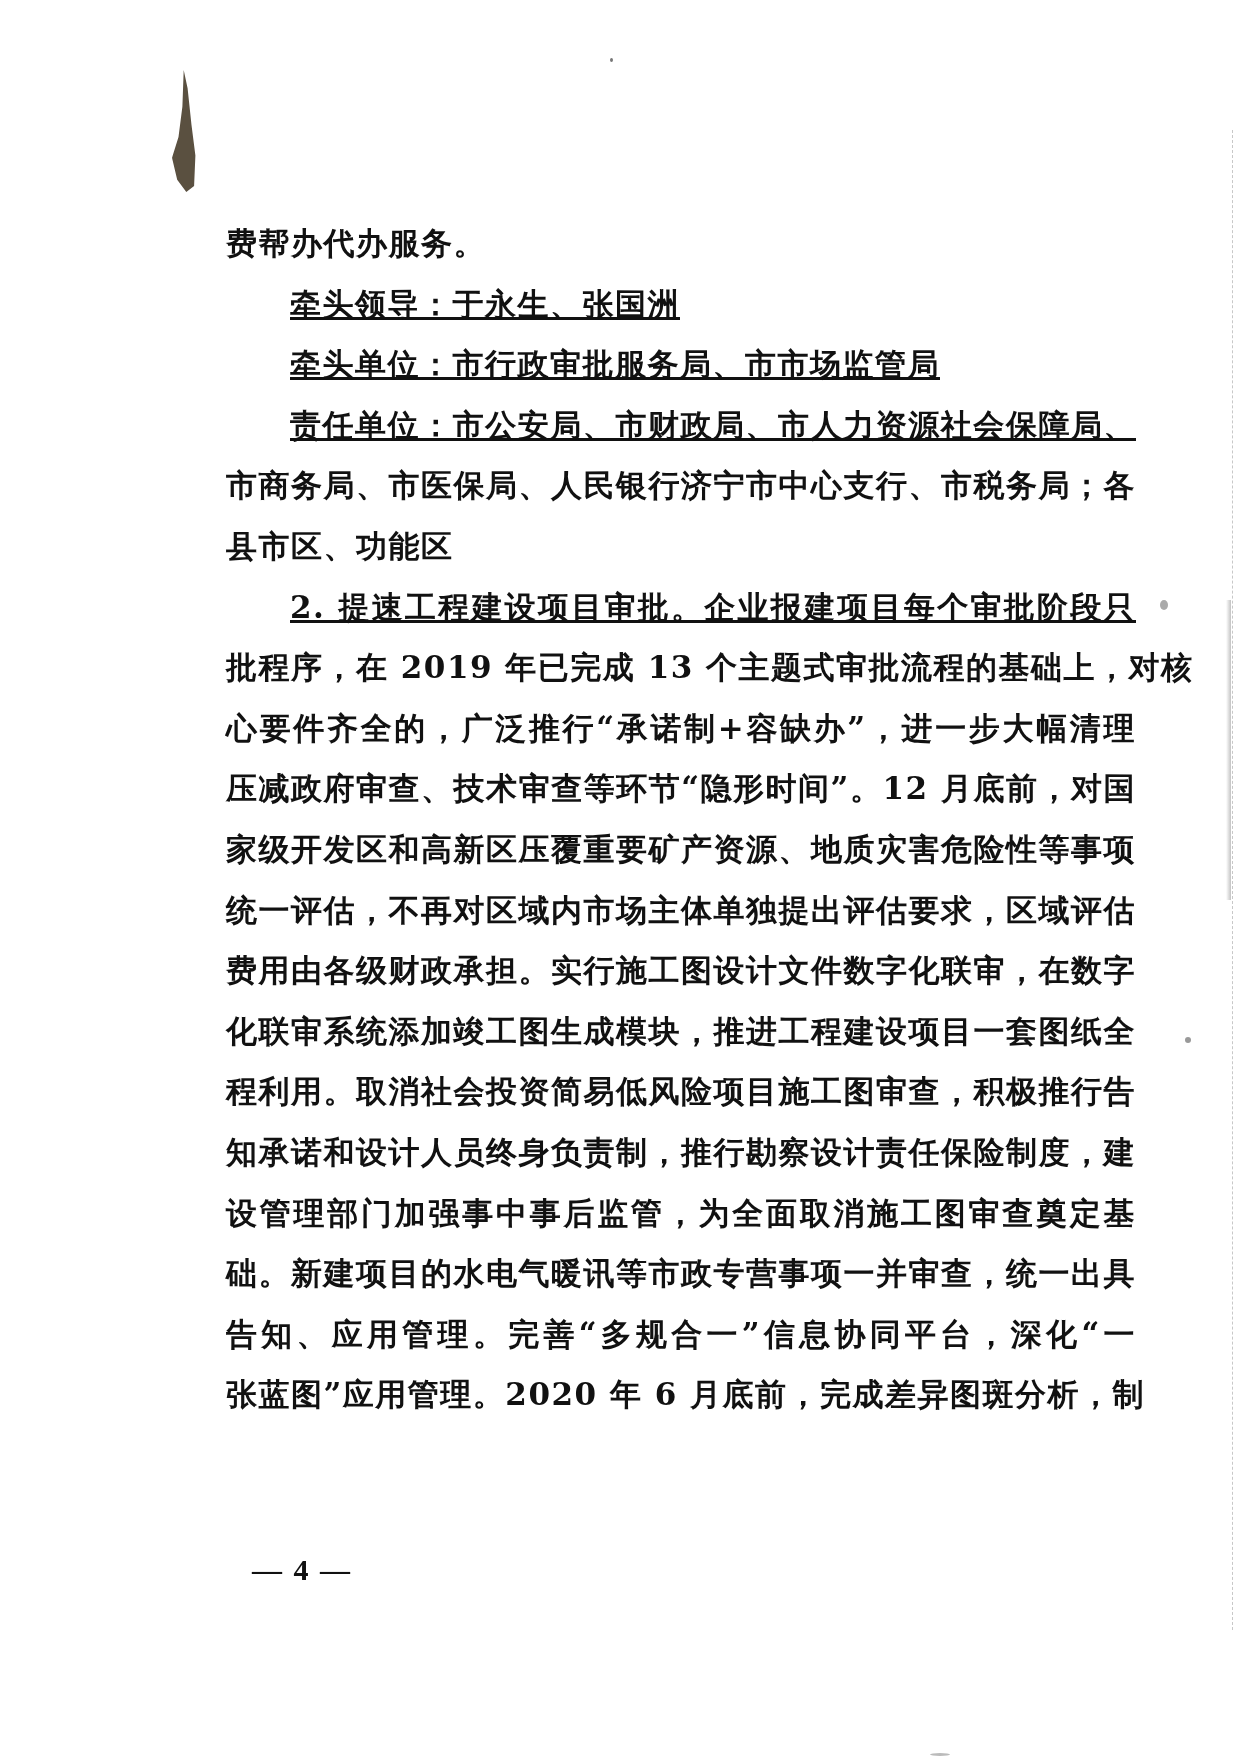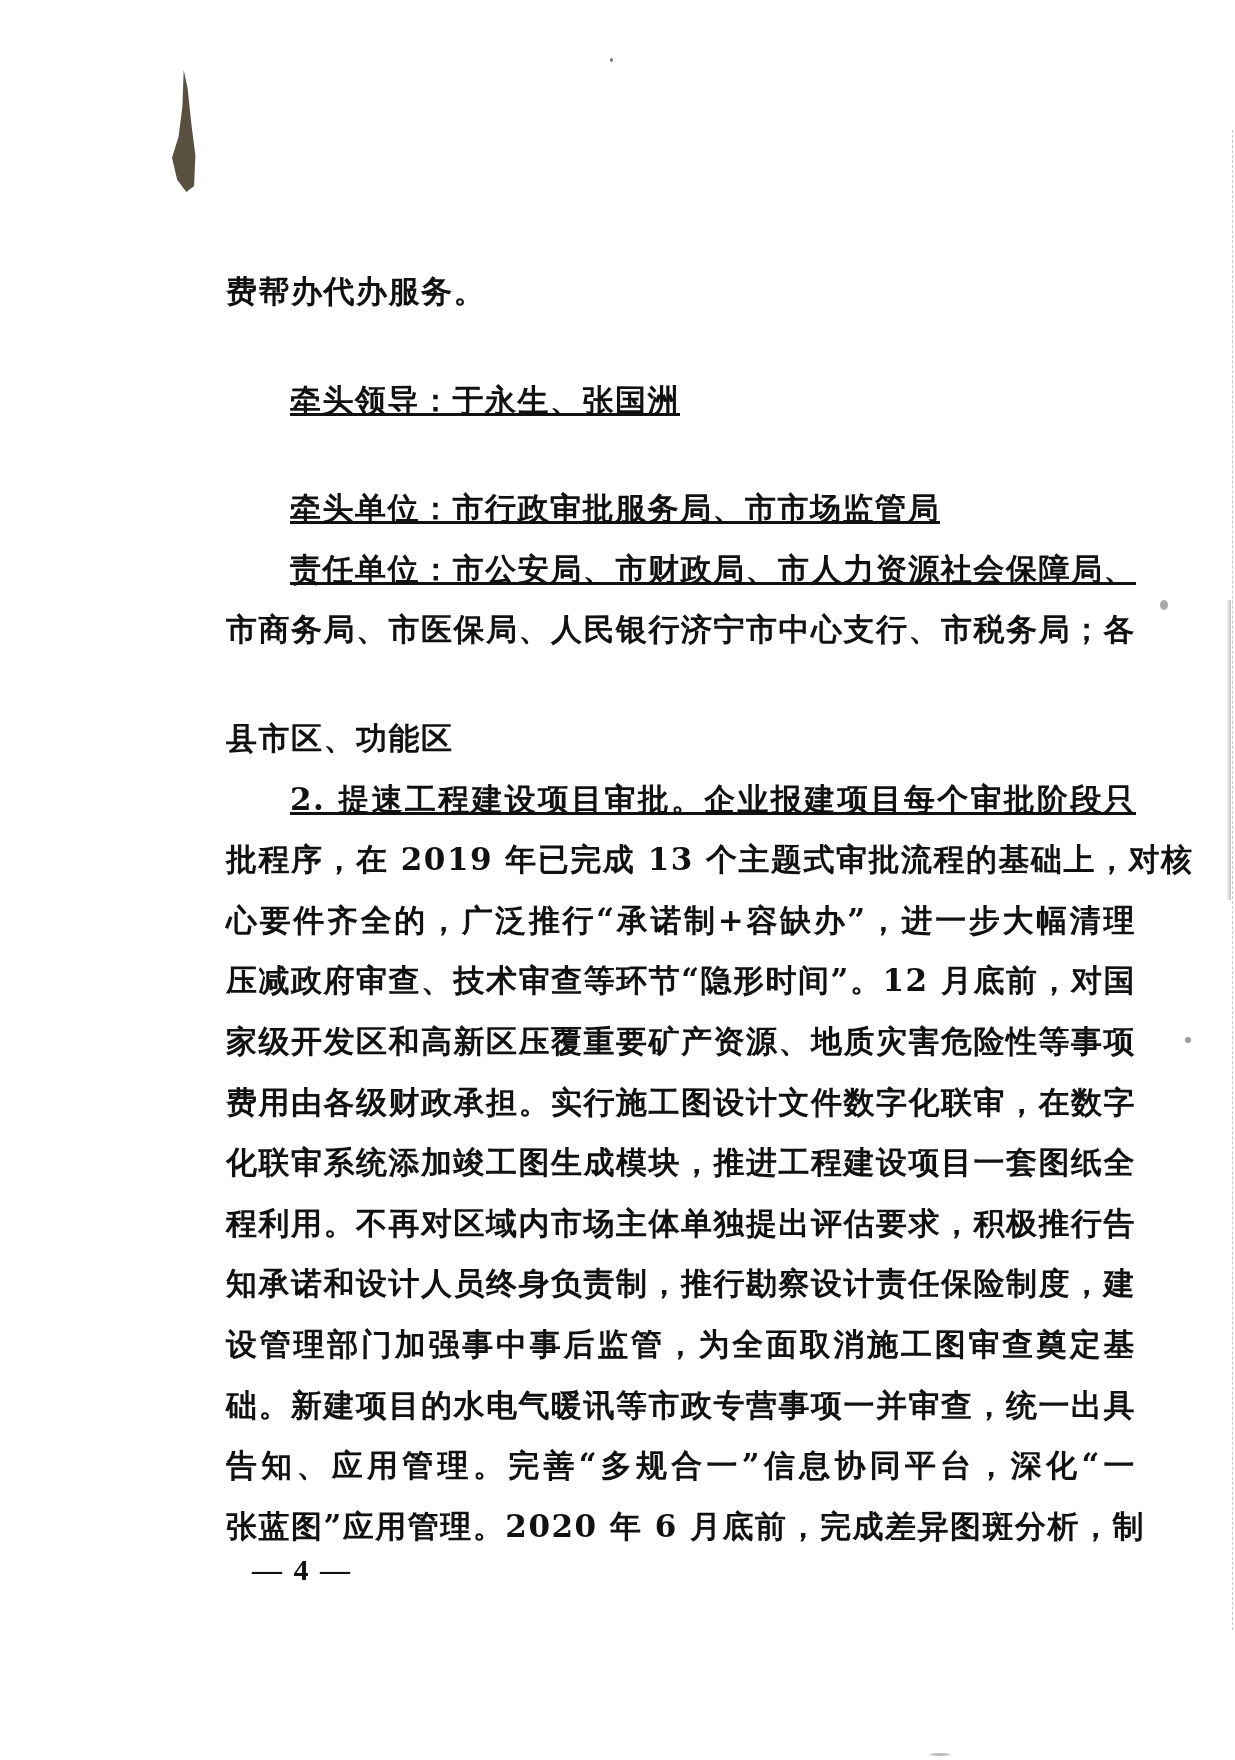--- a/index.html
+++ b/index.html
@@ -64,21 +64,20 @@
     line-height: 46px;
     font-size: 31px;
     font-weight: bold;
     white-space: nowrap;
     letter-spacing: 1.5px;
     text-align: justify;
     text-align-last: justify;
   }
   .line.last-in-para {
     text-align-last: left;
-    margin-top: 48px;
   }
   .line.indent {
     padding-left: 64px;
     text-decoration: underline;
   }
   .page-number {
     position: absolute;
     left: 252px;
     top: 1553px;
     font-size: 30px;
@@ -104,23 +103,24 @@
     <div class="line indent last-in-para">牵头领导：于永生、张国洲</div>
     <div class="line indent last-in-para">牵头单位：市行政审批服务局、市市场监管局</div>
     <div class="line indent">责任单位：市公安局、市财政局、市人力资源社会保障局、</div>
     <div class="line">市商务局、市医保局、人民银行济宁市中心支行、市税务局；各</div>
     <div class="line last-in-para">县市区、功能区</div>
     <div class="line indent">2. 提速工程建设项目审批。企业报建项目每个审批阶段只</div>
     <div class="line">批程序，在 2019 年已完成 13 个主题式审批流程的基础上，对核</div>
     <div class="line">心要件齐全的，广泛推行“承诺制+容缺办”，进一步大幅清理</div>
     <div class="line">压减政府审查、技术审查等环节“隐形时间”。12 月底前，对国</div>
     <div class="line">家级开发区和高新区压覆重要矿产资源、地质灾害危险性等事项</div>
+    <div class="line">统一评估，不再对区域内市场主体单独提出评估要求，区域评估</div>
     <div class="line">费用由各级财政承担。实行施工图设计文件数字化联审，在数字</div>
     <div class="line">化联审系统添加竣工图生成模块，推进工程建设项目一套图纸全</div>
-    <div class="line">程利用。不再对区域内市场主体单独提出评估要求，积极推行告</div>
+    <div class="line">程利用。取消社会投资简易低风险项目施工图审查，积极推行告</div>
     <div class="line">知承诺和设计人员终身负责制，推行勘察设计责任保险制度，建</div>
     <div class="line">设管理部门加强事中事后监管，为全面取消施工图审查奠定基</div>
     <div class="line">础。新建项目的水电气暖讯等市政专营事项一并审查，统一出具</div>
     <div class="line">告知、应用管理。完善“多规合一”信息协同平台，深化“一</div>
     <div class="line">张蓝图”应用管理。2020 年 6 月底前，完成差异图斑分析，制</div>
   </div>
 
   <div class="page-number">— 4 —</div>
 </div>
 

